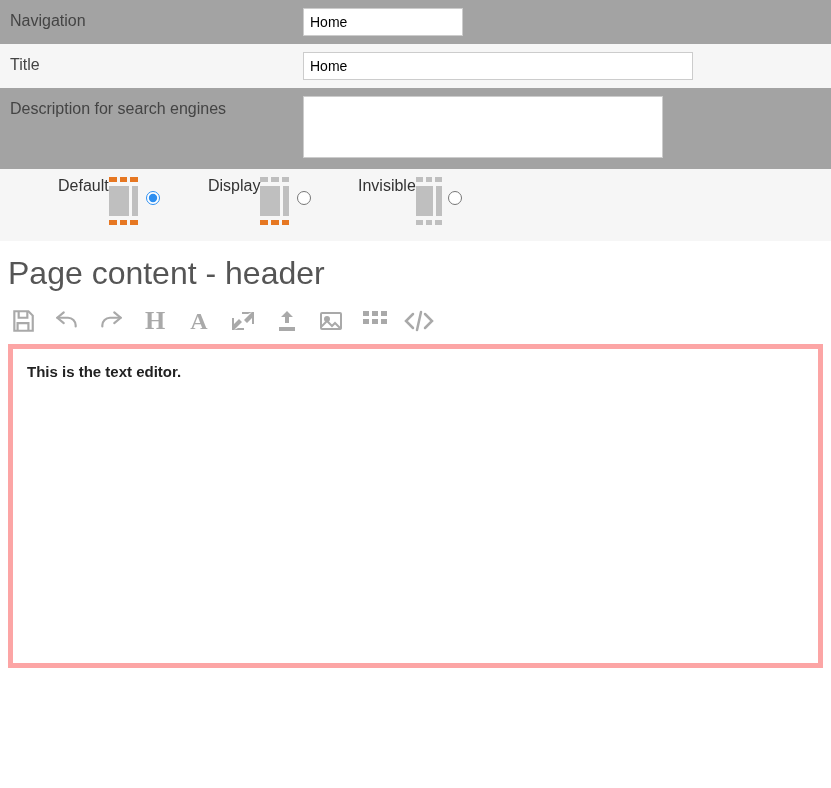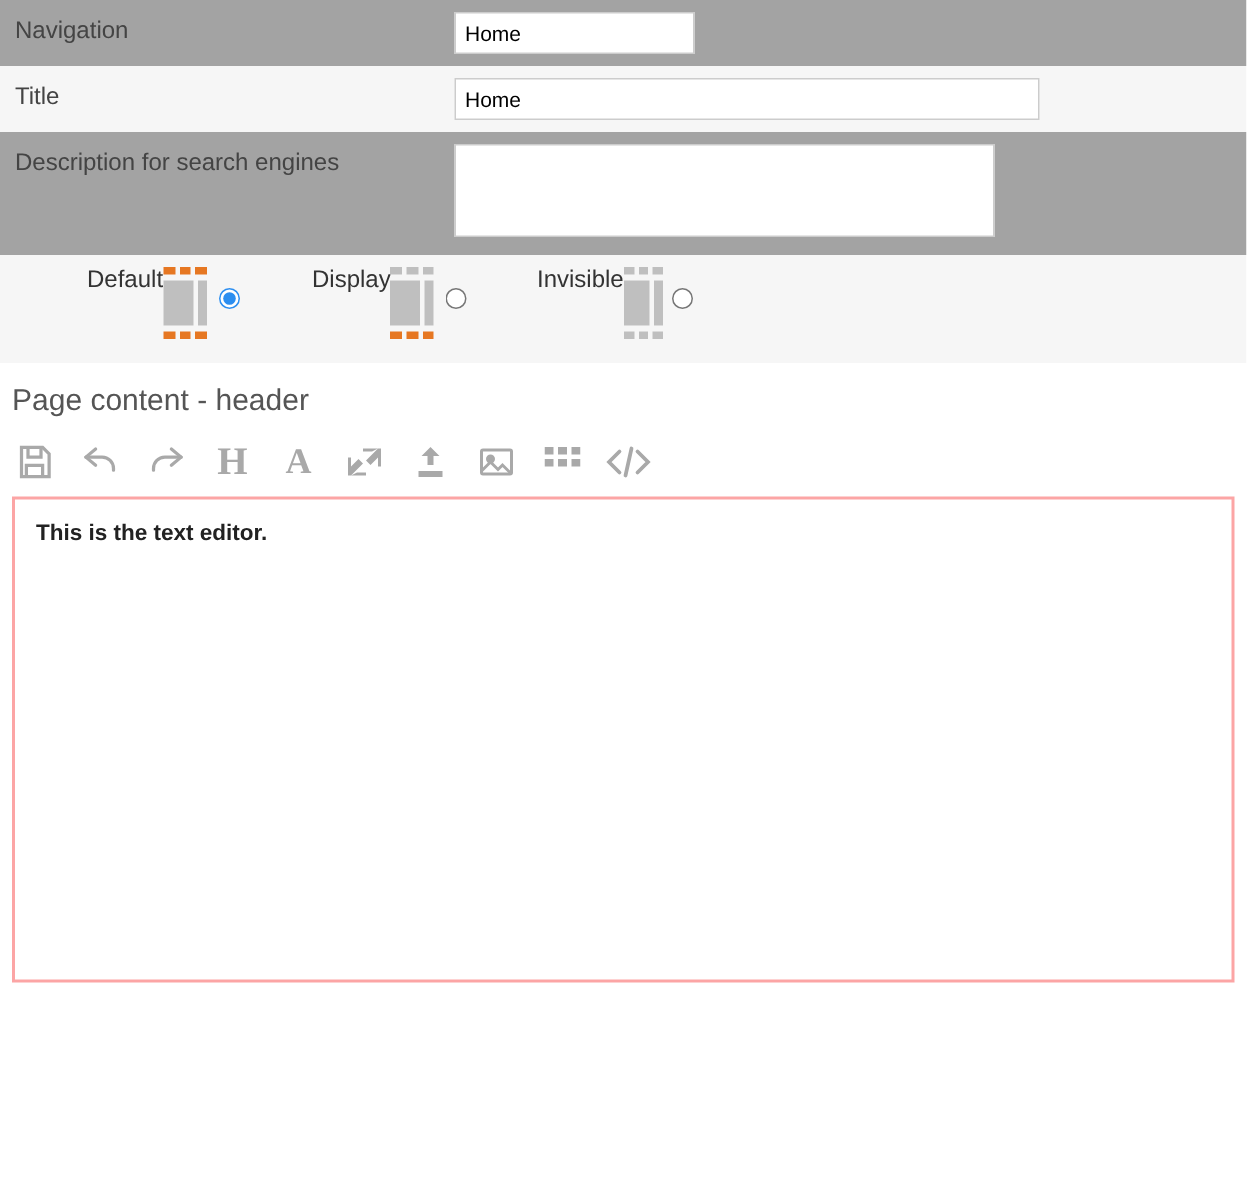--- a/index.html
+++ b/index.html
@@ -106,21 +106,21 @@
     justify-content: center;
     margin-top: 14px;
   }
   input[type=radio] {
     width: 14px;
     height: 14px;
     accent-color: #2c8ef0;
   }
   
   .section-heading {
-    font-size: 20px;
+    font-size: 32px;
     font-weight: 400;
     color: #555;
     padding: 14px 8px 10px 8px;
   }
   
   .toolbar {
     display: flex;
     gap: 14px;
     padding: 4px 8px 8px 8px;
     align-items: center;
@@ -131,21 +131,21 @@
     display: flex;
     align-items: center;
     justify-content: center;
     color: #a9a9a9;
     cursor: pointer;
   }
   .tb-btn svg { display:block; }
   
   .editor-frame {
     margin: 0 8px 8px 8px;
-    border: 2px solid #fca5a5;
+    border: 5px solid #fca5a5;
     height: 324px;
     padding: 14px 14px;
   }
   .editor-content {
     font-family: Arial, sans-serif;
     font-size: 15px;
     font-weight: 700;
     color: #222;
     outline: none;
     width: 100%;

